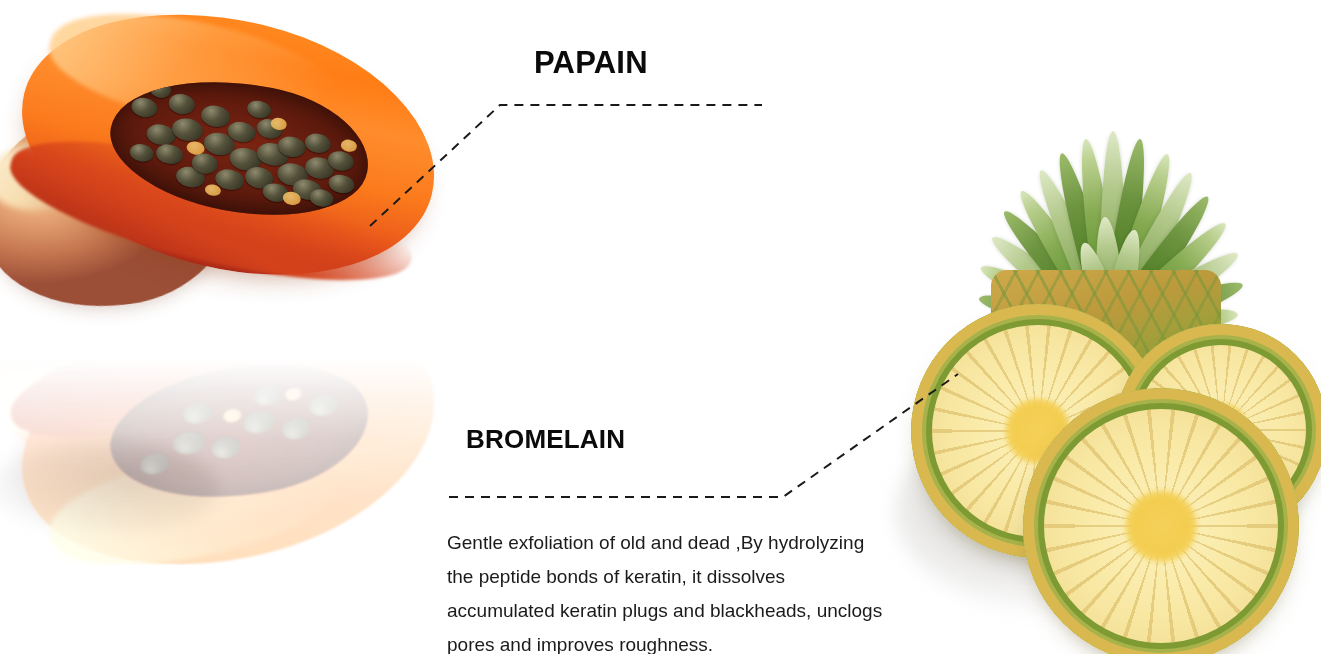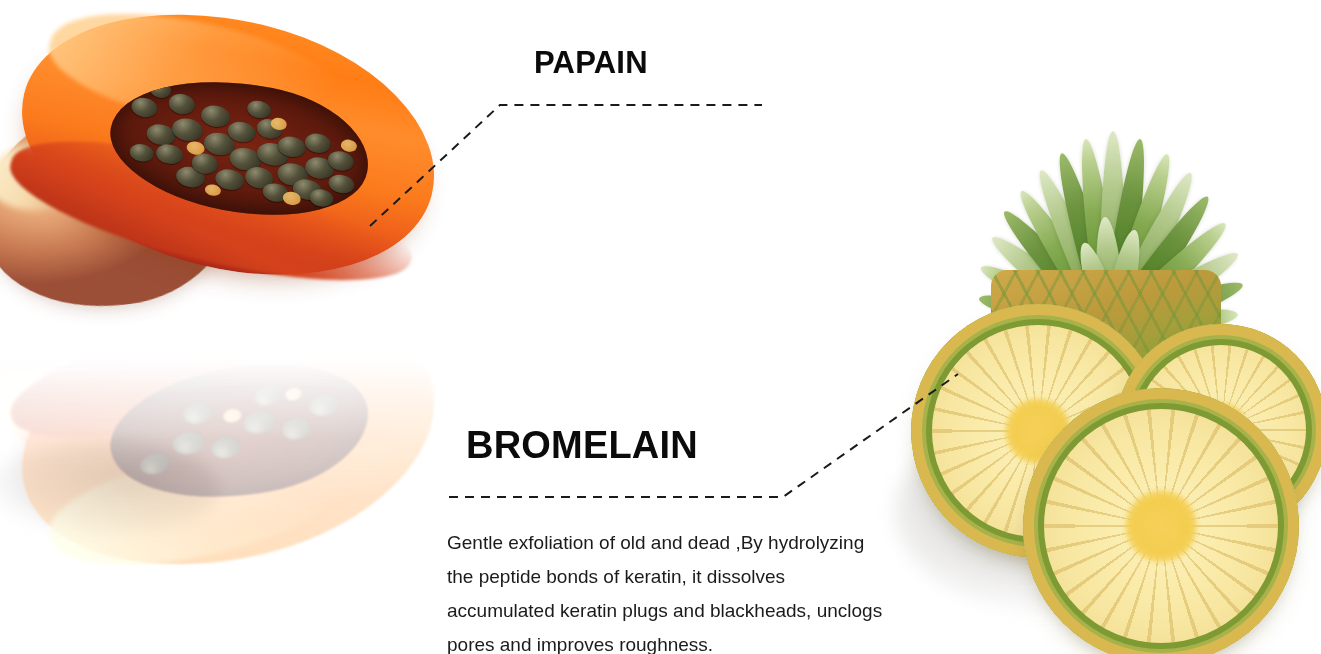--- a/index.html
+++ b/index.html
@@ -193,21 +193,21 @@
 
   
   .heading {
     position:absolute;
     font-weight:bold;
     color:#0b0b0b;
     letter-spacing:.2px;
     white-space:nowrap;
   }
   #papain-heading   { left:534px; top:45px;  font-size:31px; }
-  #bromelain-heading{ left:466px; top:424px; font-size:38px; }
+  #bromelain-heading{ left:466px; top:424px; font-size:26px; }
 
   .body-copy {
     position:absolute;
     font-size:19px;
     line-height:34px;
     color:#1b1b1b;
     white-space:pre-line;
   }
   #papain-copy    { left:486px; top:143px; width:520px; }
   #bromelain-copy { left:447px; top:526px; width:520px; }

